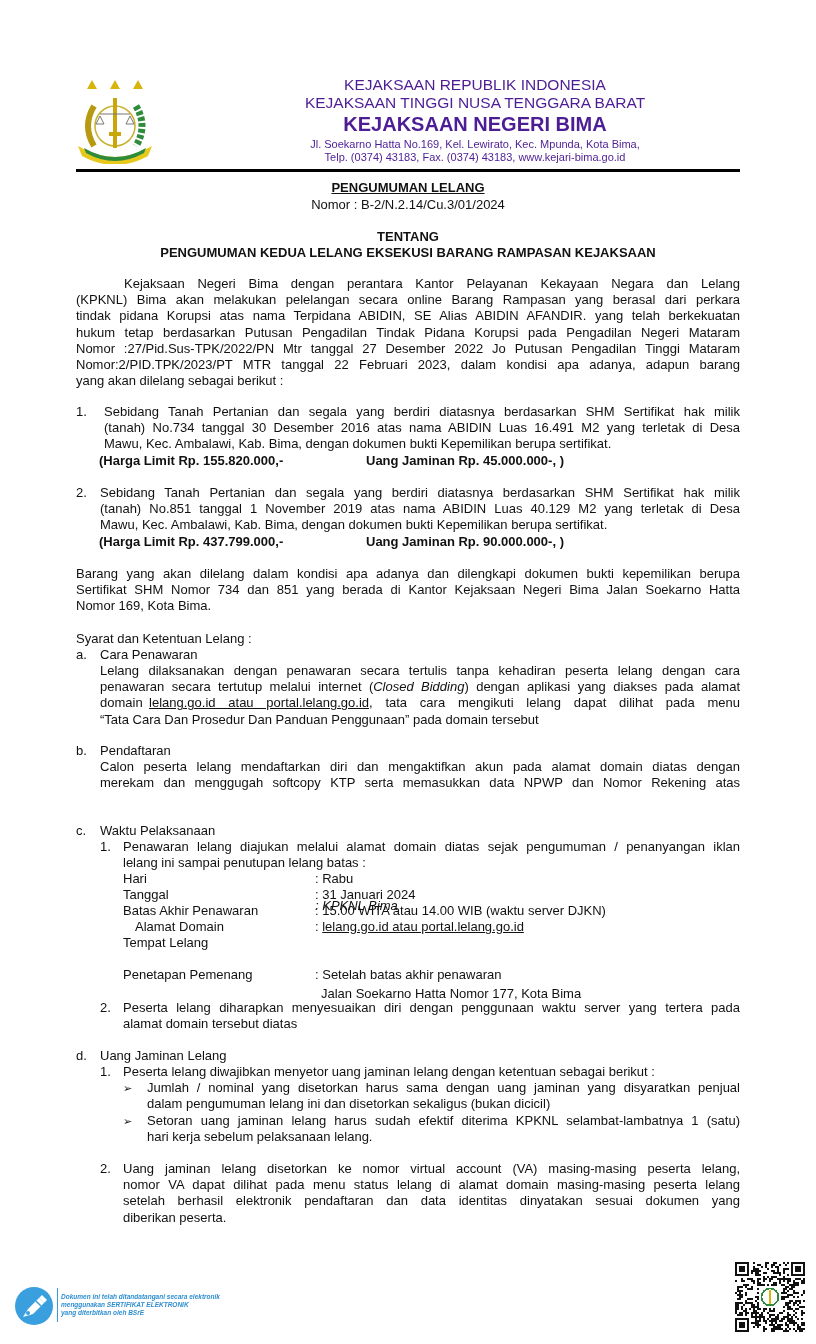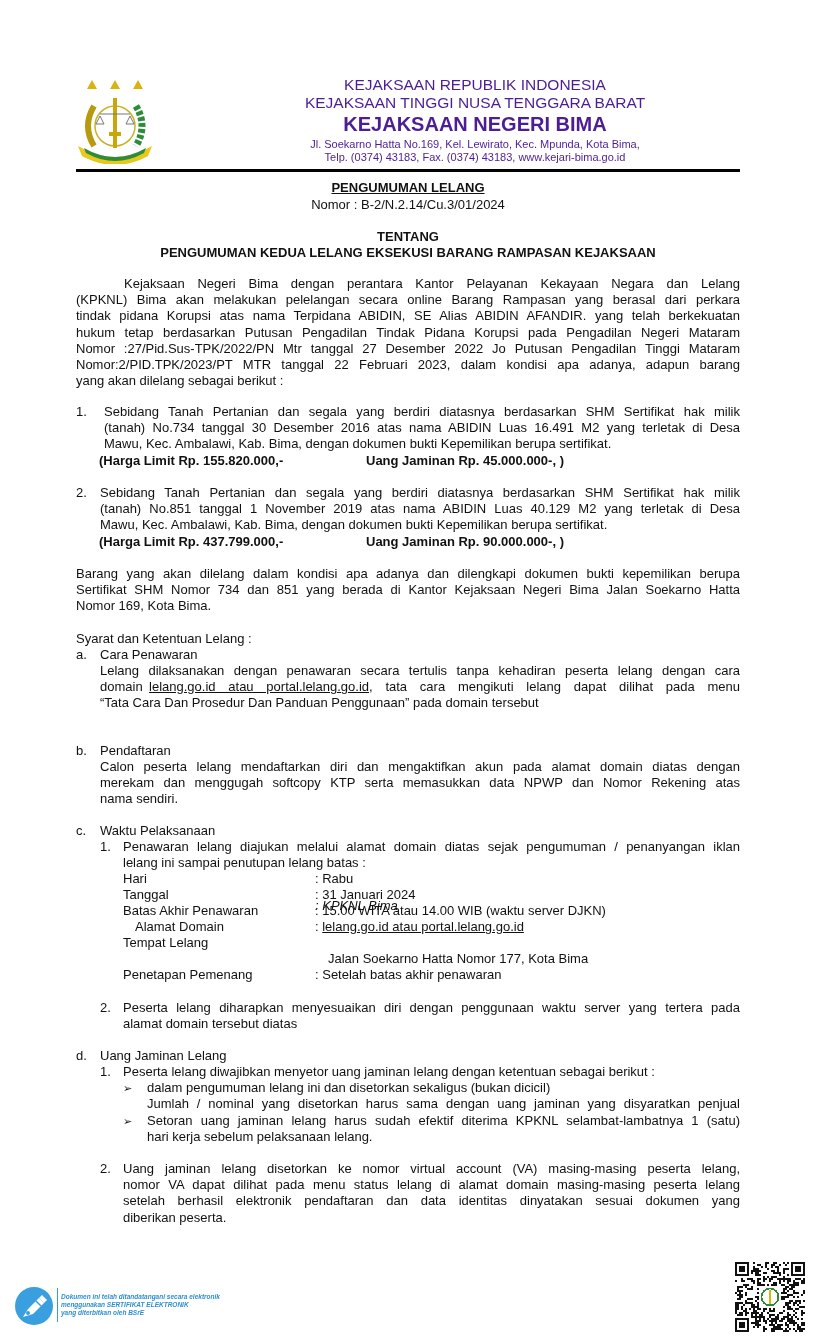--- a/index.html
+++ b/index.html
@@ -101,30 +101,30 @@
   <span class="line">Sertifikat SHM Nomor 734 dan 851 yang berada di Kantor Kejaksaan Negeri Bima Jalan Soekarno Hatta</span>
   <span class="line last">Nomor 169, Kota Bima.</span>
 </div>
 
 <div class="row" style="left:76px; top:631px;">Syarat dan Ketentuan Lelang :</div>
 
 <div class="row" style="left:76px; top:647px;">a.</div>
 <div class="row" style="left:100px; top:647px;">Cara Penawaran</div>
 <div class="p" style="left:100px; top:663px; width:640px;">
   <span class="line">Lelang dilaksanakan dengan penawaran secara tertulis tanpa kehadiran peserta lelang dengan cara</span>
+  <span class="line"><span>penawaran secara tertutup melalui internet (</span><i>Closed Bidding</i><span>) dengan aplikasi yang diakses pada alamat</span></span>
   <span class="line" style="white-space:pre;"><span>domain </span><span class="u">lelang.go.id  atau  portal.lelang.go.id</span><span>,  tata  cara  mengikuti  lelang  dapat  dilihat  pada  menu</span></span>
   <span class="line last">“Tata Cara Dan Prosedur Dan Panduan Penggunaan” pada domain tersebut</span>
 </div>
 
 <div class="row" style="left:76px; top:743px;">b.</div>
 <div class="row" style="left:100px; top:743px;">Pendaftaran</div>
 <div class="p" style="left:100px; top:759px; width:640px;">
   <span class="line">Calon peserta lelang mendaftarkan diri dan mengaktifkan akun pada alamat domain diatas dengan</span>
   <span class="line">merekam dan menggugah softcopy KTP serta memasukkan data NPWP dan Nomor Rekening atas</span>
-  <span class="line last">nama sendiri.</span>
 </div>
 
 <div class="row" style="left:76px; top:823px;">c.</div>
 <div class="row" style="left:100px; top:823px;">Waktu Pelaksanaan</div>
 <div class="num" style="left:100px; top:839px;">1.</div>
 <div class="p" style="left:123px; top:839px; width:617px;">
   <span class="line">Penawaran lelang diajukan melalui alamat domain diatas sejak pengumuman / penanyangan iklan</span>
   <span class="line last">lelang ini sampai penutupan lelang batas :</span>
 </div>
 
@@ -132,40 +132,40 @@
   <div class="row" style="left:123px; top:871px;">Hari</div>
   <div class="row" style="left:315px; top:871px;">: Rabu</div>
   <div class="row" style="left:123px; top:887px;">Tanggal</div>
   <div class="row" style="left:315px; top:887px;">: 31 Januari 2024</div>
   <div class="row" style="left:123px; top:903px;">Batas Akhir Penawaran</div>
   <div class="row" style="left:315px; top:903px;">: 15.00 WITA atau 14.00 WIB (waktu server DJKN)</div>
   <div class="row" style="left:123px; top:919px;margin-left:12px;">Alamat Domain</div>
   <div class="row" style="left:315px; top:919px;"><span style="white-space:pre;">: </span><span class="u">lelang.go.id atau portal.lelang.go.id</span></div>
   <div class="row" style="left:123px; top:935px;">Tempat Lelang</div>
   <div class="row" style="left:315px; top:898px;font-style:italic;">: KPKNL Bima</div>
-  <div class="row" style="left:321px; top:951px;margin-left:7px;">Jalan Soekarno Hatta Nomor 177, Kota Bima</div>
+  <div class="row" style="left:321px; top:986px;">Jalan Soekarno Hatta Nomor 177, Kota Bima</div>
   <div class="row" style="left:123px; top:967px;">Penetapan Pemenang</div>
   <div class="row" style="left:315px; top:967px;">: Setelah batas akhir penawaran</div>
 </div>
 
 <div class="num" style="left:100px; top:1000px;">2.</div>
 <div class="p" style="left:123px; top:1000px; width:617px;">
   <span class="line">Peserta lelang diharapkan menyesuaikan diri dengan penggunaan waktu server yang tertera pada</span>
   <span class="line last">alamat domain tersebut diatas</span>
 </div>
 
 <div class="row" style="left:76px; top:1048px;">d.</div>
 <div class="row" style="left:100px; top:1048px;">Uang Jaminan Lelang</div>
 <div class="num" style="left:100px; top:1064px;">1.</div>
 <div class="row" style="left:123px; top:1064px;">Peserta lelang diwajibkan menyetor uang jaminan lelang dengan ketentuan sebagai berikut :</div>
 
 <div class="row" style="left:123px; top:1080px; font-size:11px;">➢</div>
 <div class="p" style="left:147px; top:1080px; width:593px;">
+  <span class="line">Jumlah / nominal yang disetorkan harus sama dengan uang jaminan yang disyaratkan penjual</span>
   <span class="line last">dalam pengumuman lelang ini dan disetorkan sekaligus (bukan dicicil)</span>
-  <span class="line">Jumlah / nominal yang disetorkan harus sama dengan uang jaminan yang disyaratkan penjual</span>
 </div>
 <div class="row" style="left:123px; top:1113px; font-size:11px;">➢</div>
 <div class="p" style="left:147px; top:1113px; width:593px;">
   <span class="line">Setoran uang jaminan lelang harus sudah efektif diterima KPKNL selambat-lambatnya 1 (satu)</span>
   <span class="line last">hari kerja sebelum pelaksanaan lelang.</span>
 </div>
 
 <div class="num" style="left:100px; top:1161px;">2.</div>
 <div class="p" style="left:123px; top:1161px; width:617px;">
   <span class="line">Uang jaminan lelang disetorkan ke nomor virtual account (VA) masing-masing peserta lelang,</span>

